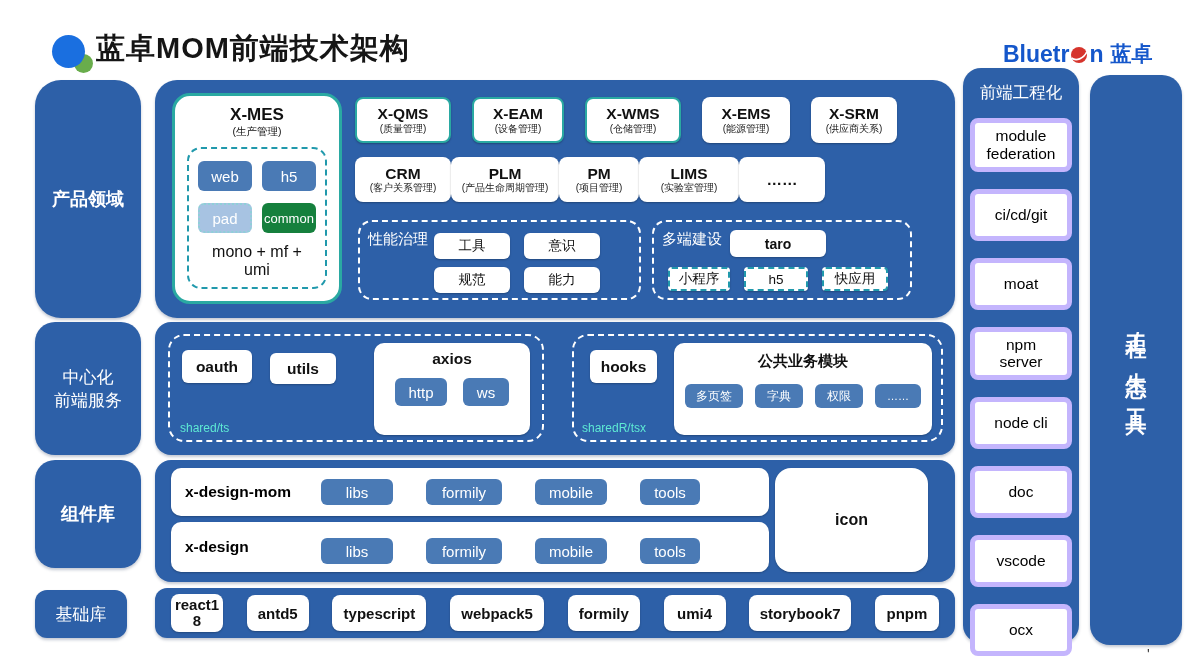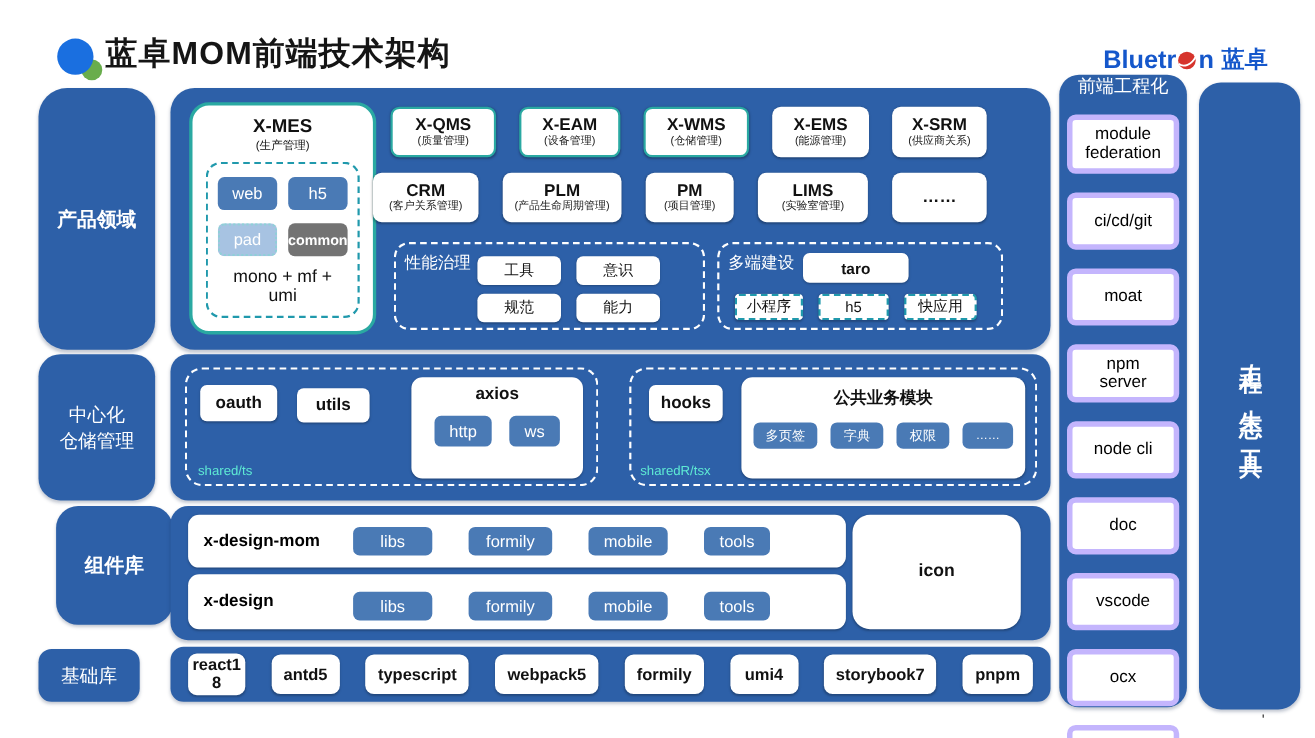--- a/index.html
+++ b/index.html
@@ -49,40 +49,40 @@
   </span>
   <span style="font-size:23px;margin-left:1px;">n</span>
   <span style="font-size:21px;margin-left:7px;">蓝卓</span>
 </div>
 
 <div class="abs blue-box side-label" style="left:35px;top:80px;width:106px;height:238px;border-radius:26px;">
   <span style="font-size:18px;font-weight:700;">产品领域</span>
 </div>
 <div class="abs blue-box side-label" style="left:35px;top:322px;width:106px;height:133px;border-radius:20px;flex-direction:column;">
   <span style="font-size:17px;">中心化</span>
-  <span style="font-size:17px;">仓储管理</span>
-</div>
-<div class="abs blue-box side-label" style="left:35px;top:460px;width:106px;height:108px;border-radius:20px;margin-left:16px;">
+  <span style="font-size:17px;">前端服务</span>
+</div>
+<div class="abs blue-box side-label" style="left:35px;top:460px;width:106px;height:108px;border-radius:20px;">
   <span style="font-size:18px;font-weight:700;">组件库</span>
 </div>
 <div class="abs blue-box side-label" style="left:35px;top:590px;width:92px;height:48px;border-radius:12px;">
   <span style="font-size:17px;">基础库</span>
 </div>
 
 <div class="abs blue-box" style="left:155px;top:80px;width:800px;height:238px;border-radius:22px;">
 
   <div class="abs" style="left:17px;top:13px;width:170px;height:211px;background:#fff;border:3px solid #2aa9a2;border-radius:18px;box-sizing:border-box;">
     <div style="text-align:center;margin-top:9px;font-size:17px;font-weight:600;">X-MES</div>
     <div style="text-align:center;font-size:10.5px;">(生产管理)</div>
     <div class="dash-teal" style="margin:8px 12px 0;border-radius:14px;padding:12px 9px 8px;">
       <div style="display:grid;grid-template-columns:1fr 1fr;gap:12px 10px;">
         <div class="chip" style="height:30px;">web</div>
         <div class="chip" style="height:30px;">h5</div>
         <div class="chip" style="height:30px;background:#a7c3e2;border:2px dotted #8fd0d8;box-sizing:border-box;">pad</div>
-        <div class="chip" style="height:30px;background:#737373;font-weight:700;font-size:13px;">common</div>
+        <div class="chip" style="height:30px;background:#15803d;font-weight:400;font-size:13px;">common</div>
       </div>
       <div style="text-align:center;margin-top:10px;font-size:16px;color:#111;">mono + mf + umi</div>
     </div>
   </div>
 
   <div class="abs" style="left:200px;top:17px;display:flex;gap:21px;">
     <div class="wcard teal-b" style="width:96px;height:46px;box-sizing:border-box;">
       <span class="nm">X-QMS</span>
       <span class="sb">(质量管理)</span>
     </div>
@@ -97,21 +97,21 @@
     <div class="wcard" style="width:88px;height:46px;">
       <span class="nm">X-EMS</span>
       <span class="sb">(能源管理)</span>
     </div>
     <div class="wcard" style="width:86px;height:46px;">
       <span class="nm">X-SRM</span>
       <span class="sb">(供应商关系)</span>
     </div>
   </div>
 
-  <div class="abs" style="left:184px;top:77px;display:flex;gap:22px;">
+  <div class="abs" style="left:200px;top:77px;display:flex;">
     <div class="wcard" style="width:96px;height:45px;">
       <span class="nm">CRM</span>
       <span class="sb">(客户关系管理)</span>
     </div>
     <div class="wcard" style="width:108px;height:45px;">
       <span class="nm">PLM</span>
       <span class="sb">(产品生命周期管理)</span>
     </div>
     <div class="wcard" style="width:80px;height:45px;">
       <span class="nm">PM</span>
@@ -201,21 +201,21 @@
   <div class="wbtn" style="width:52px;min-height:38px;font-size:15px;font-weight:600;border-radius:8px;word-break:break-all;line-height:1.05;text-align:center;">react18</div>
   <div class="wbtn" style="width:62px;height:36px;font-size:15px;font-weight:600;border-radius:8px;">antd5</div>
   <div class="wbtn" style="width:94px;height:36px;font-size:15px;font-weight:600;border-radius:8px;">typescript</div>
   <div class="wbtn" style="width:94px;height:36px;font-size:15px;font-weight:600;border-radius:8px;">webpack5</div>
   <div class="wbtn" style="width:72px;height:36px;font-size:15px;font-weight:600;border-radius:8px;">formily</div>
   <div class="wbtn" style="width:62px;height:36px;font-size:15px;font-weight:600;border-radius:8px;">umi4</div>
   <div class="wbtn" style="width:102px;height:36px;font-size:15px;font-weight:700;border-radius:8px;">storybook7</div>
   <div class="wbtn" style="width:64px;height:36px;font-size:15px;font-weight:600;border-radius:8px;">pnpm</div>
 </div>
 
-<div class="abs blue-box" style="left:963px;top:68px;width:116px;height:575px;border-radius:18px;display:flex;flex-direction:column;align-items:center;box-sizing:border-box;">
+<div class="abs blue-box" style="left:963px;top:68px;width:116px;height:575px;border-radius:18px;display:flex;flex-direction:column;align-items:center;padding-top:14px;box-sizing:border-box;">
   <div style="color:#fff;font-size:16.5px;margin-bottom:14px;">前端工程化</div>
   <div style="display:flex;flex-direction:column;gap:17px;align-items:center;">
     <div class="eng-btn">module
 federation</div>
     <div class="eng-btn">ci/cd/git</div>
     <div class="eng-btn">moat</div>
     <div class="eng-btn">npm
 server</div>
     <div class="eng-btn">node cli</div>
     <div class="eng-btn">doc</div>

